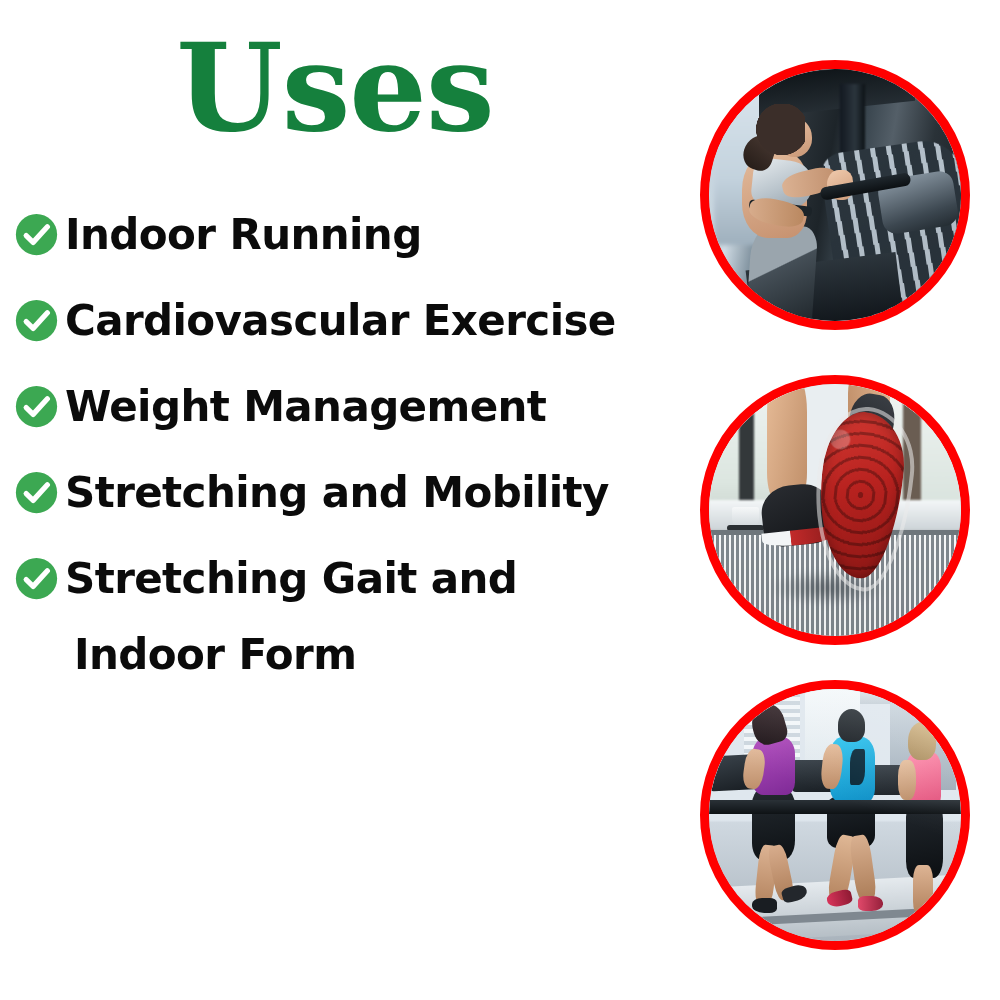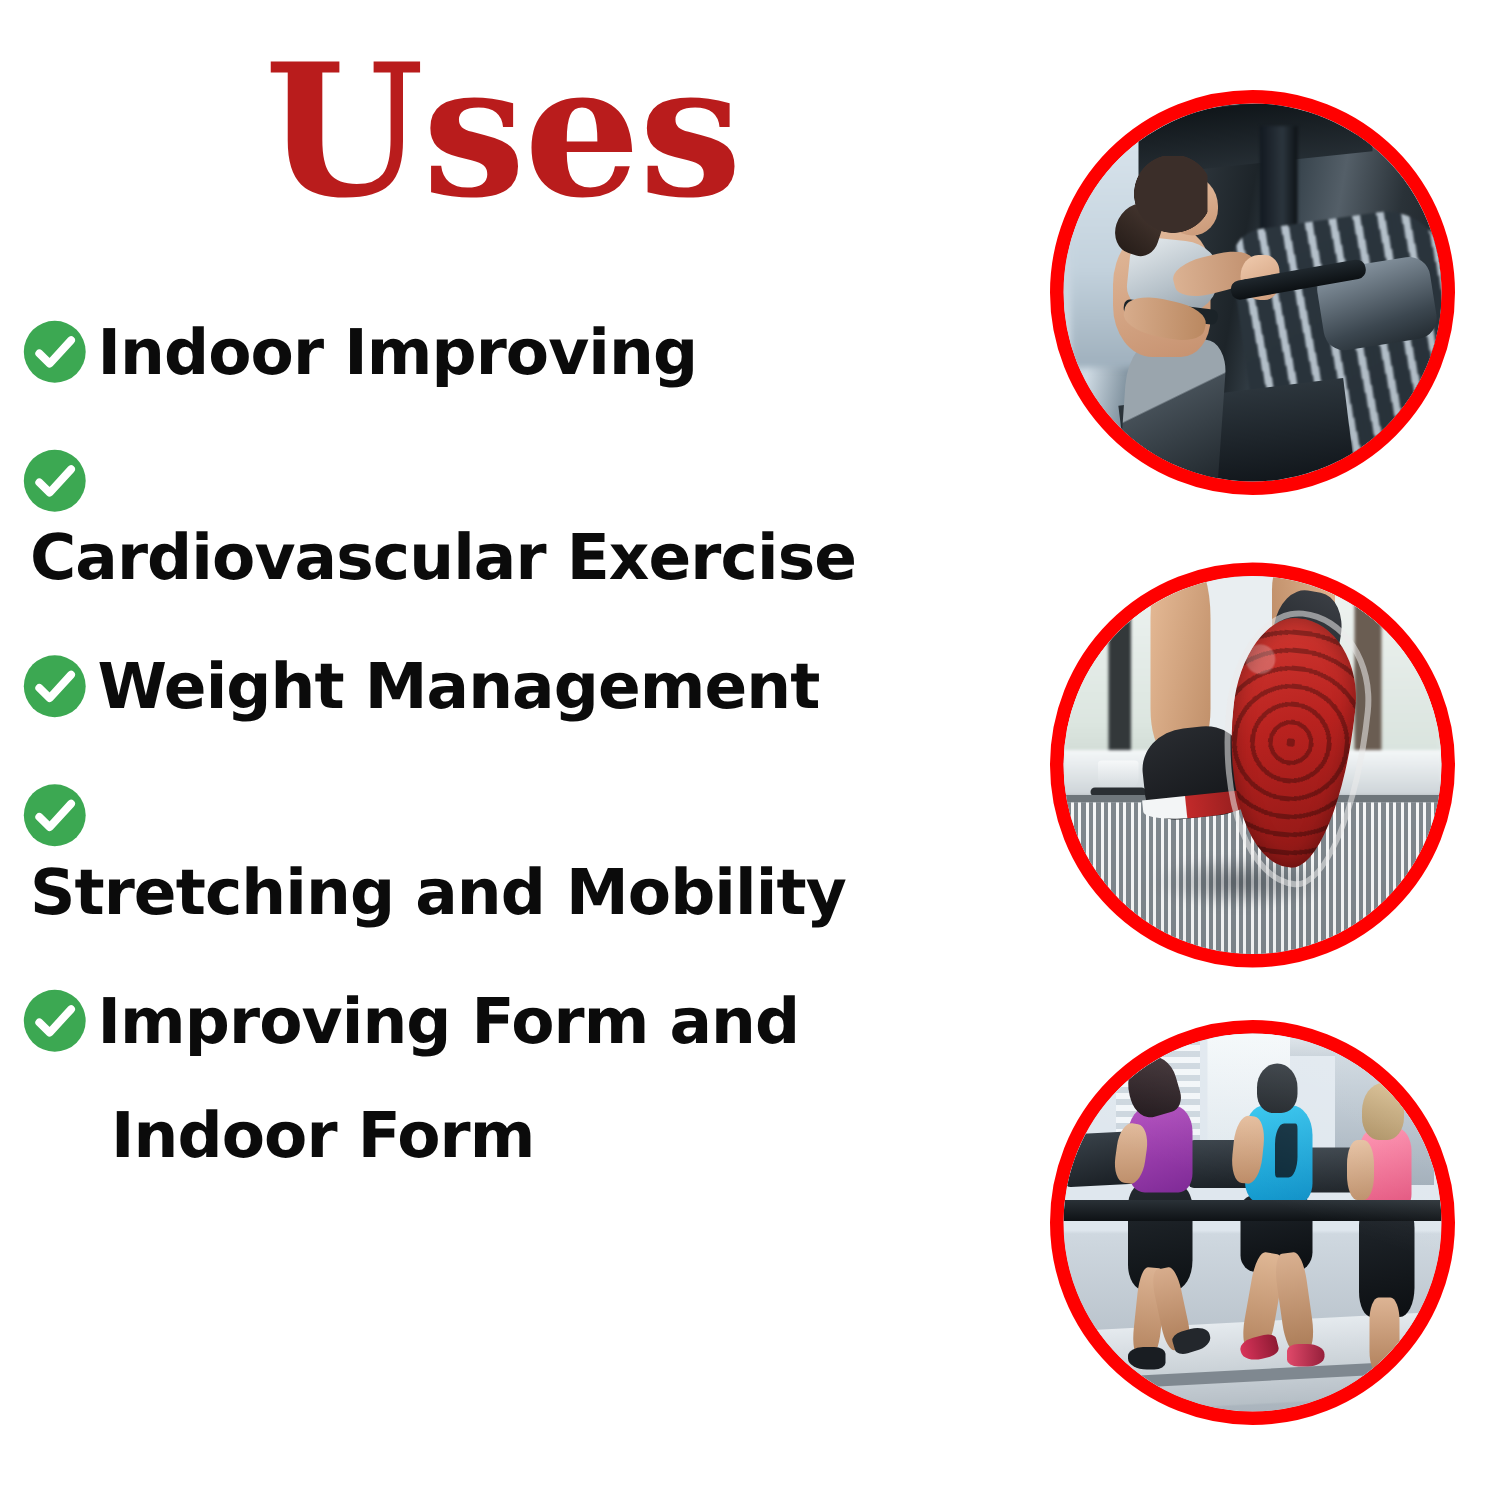--- a/index.html
+++ b/index.html
@@ -30,37 +30,37 @@
     top: 26px;
     width: 1000px;
     text-align: center;
     padding-right: 330px;
     box-sizing: border-box;
     font-family: "DejaVu Serif", "Liberation Serif", serif;
     font-weight: 700;
     font-size: 122px;
     line-height: 1.0;
     letter-spacing: -1px;
-    color: #b91c1c;
+    color: #15803d;
     white-space: nowrap;
   }
 
   
   #list {
     position: absolute;
     left: 14px;
     top: 206px;
     width: 660px;
   }
   .item {
     display: flex;
     align-items: flex-start;
     margin-bottom: 28px;
   }
-  .item.wide  { width: 660px; flex-direction: column; }
+  .item.wide  { width: 660px; }
   .check {
     flex: 0 0 auto;
     width: 45px;
     height: 45px;
     margin-top: 6px;
     position: relative;
   }
   .check svg { display: block; width: 45px; height: 45px; }
   .itext {
     font-family: "DejaVu Sans", "Liberation Sans", sans-serif;
@@ -496,21 +496,21 @@
 
   <div id="list">
 
     <div class="item">
       <span class="check">
         <svg viewBox="0 0 48 48" aria-hidden="true">
           <circle cx="24" cy="24" r="22" fill="#3ca852"></circle>
           <path d="M13 25.2 L20.4 32.4 L35.6 15.8" fill="none" stroke="#ffffff" stroke-width="5.6" stroke-linecap="round" stroke-linejoin="round"></path>
         </svg>
       </span>
-      <span class="itext">Indoor Improving</span>
+      <span class="itext">Indoor Running</span>
     </div>
 
     <div class="item wide">
       <span class="check">
         <svg viewBox="0 0 48 48" aria-hidden="true">
           <circle cx="24" cy="24" r="22" fill="#3ca852"></circle>
           <path d="M13 25.2 L20.4 32.4 L35.6 15.8" fill="none" stroke="#ffffff" stroke-width="5.6" stroke-linecap="round" stroke-linejoin="round"></path>
         </svg>
       </span>
       <span class="itext">Cardiovascular Exercise</span>
@@ -537,21 +537,21 @@
     </div>
 
     <div class="item">
       <span class="check">
         <svg viewBox="0 0 48 48" aria-hidden="true">
           <circle cx="24" cy="24" r="22" fill="#3ca852"></circle>
           <path d="M13 25.2 L20.4 32.4 L35.6 15.8" fill="none" stroke="#ffffff" stroke-width="5.6" stroke-linecap="round" stroke-linejoin="round"></path>
         </svg>
       </span>
       <span class="itext">
-        <span class="l1">Improving Form and</span>
+        <span class="l1">Stretching Gait and</span>
         <span class="l2">Indoor Form</span>
       </span>
     </div>
 
   </div>
 
   <div class="photo" id="photo1">
     <div class="inner">
       <div class="p1-bg"></div>
       <div class="p1-window"></div>

